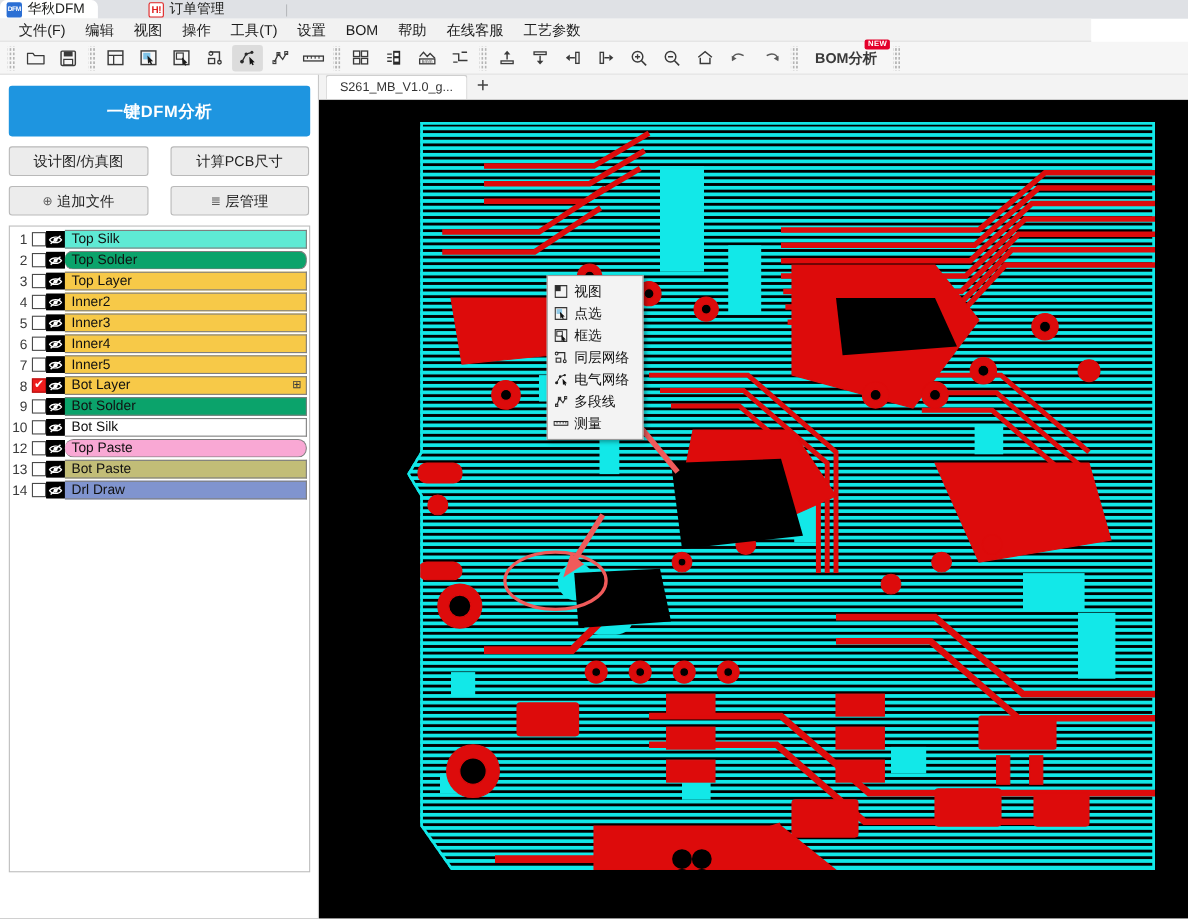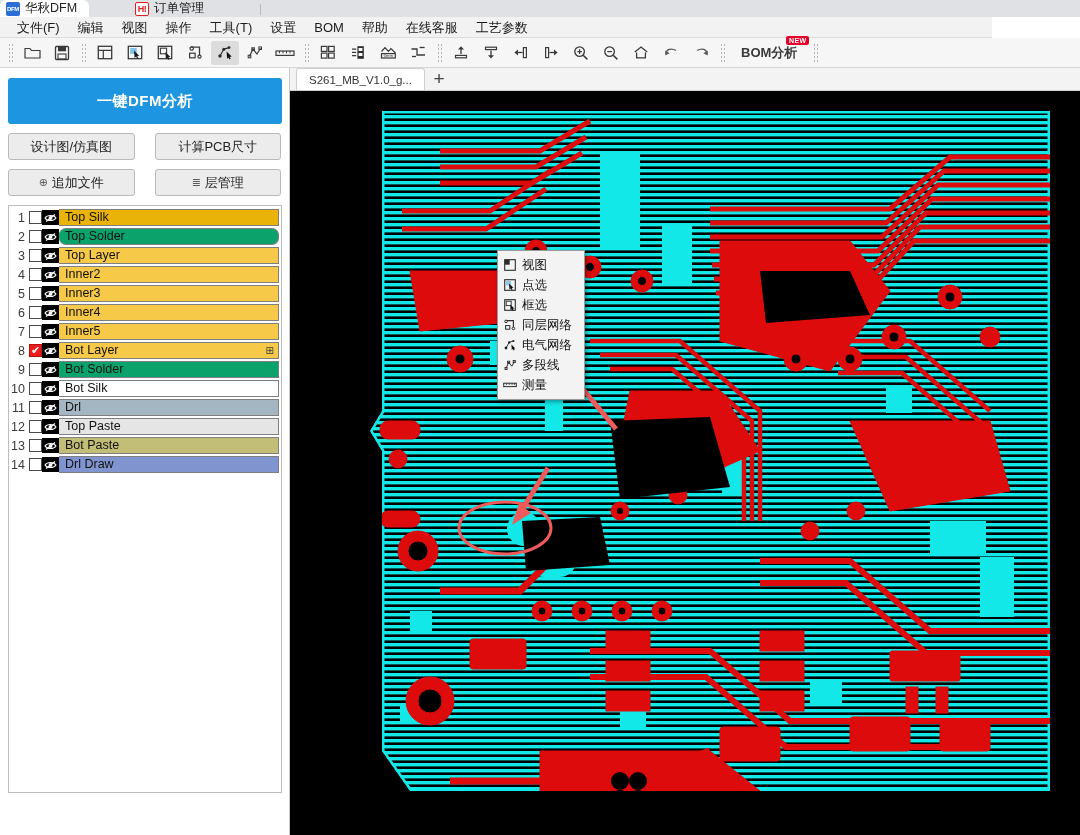--- a/index.html
+++ b/index.html
@@ -414,21 +414,21 @@
         <div class="lrow">
           <div class="lnum">1</div>
           <div class="lchk"></div>
           <div class="leye">
             <svg width="13" height="10" viewBox="0 0 13 10">
               <path d="M1 5 C3.2 1.6 9.8 1.6 12 5 C9.8 8.4 3.2 8.4 1 5 Z" fill="none" stroke="#ffffff" stroke-width="1.1"></path>
               <circle cx="6.5" cy="5" r="1.9" fill="#ffffff"></circle>
               <path d="M2 8.6 L11 1.4" stroke="#ffffff" stroke-width="1.3"></path>
             </svg>
           </div>
-          <div class="lname" style="background: #eab308;">
+          <div class="lname" style="background: #5eead4;">
             <span>Top Silk</span>
           </div>
         </div>
         <div class="lrow">
           <div class="lnum">2</div>
           <div class="lchk"></div>
           <div class="leye">
             <svg width="13" height="10" viewBox="0 0 13 10">
               <path d="M1 5 C3.2 1.6 9.8 1.6 12 5 C9.8 8.4 3.2 8.4 1 5 Z" fill="none" stroke="#ffffff" stroke-width="1.1"></path>
               <circle cx="6.5" cy="5" r="1.9" fill="#ffffff"></circle>
@@ -548,44 +548,30 @@
               <path d="M1 5 C3.2 1.6 9.8 1.6 12 5 C9.8 8.4 3.2 8.4 1 5 Z" fill="none" stroke="#ffffff" stroke-width="1.1"></path>
               <circle cx="6.5" cy="5" r="1.9" fill="#ffffff"></circle>
               <path d="M2 8.6 L11 1.4" stroke="#ffffff" stroke-width="1.3"></path>
             </svg>
           </div>
           <div class="lname" style="background: rgb(255, 255, 255);">
             <span>Bot Silk</span>
           </div>
         </div>
         <div class="lrow">
-          <div class="lnum">11</div>
-          <div class="lchk"></div>
-          <div class="leye">
-            <svg width="13" height="10" viewBox="0 0 13 10">
-              <path d="M1 5 C3.2 1.6 9.8 1.6 12 5 C9.8 8.4 3.2 8.4 1 5 Z" fill="none" stroke="#ffffff" stroke-width="1.1"></path>
-              <circle cx="6.5" cy="5" r="1.9" fill="#ffffff"></circle>
-              <path d="M2 8.6 L11 1.4" stroke="#ffffff" stroke-width="1.3"></path>
-            </svg>
-          </div>
-          <div class="lname" style="background: rgb(163, 182, 193);">
-            <span>Drl</span>
-          </div>
-        </div>
-        <div class="lrow">
           <div class="lnum">12</div>
           <div class="lchk"></div>
           <div class="leye">
             <svg width="13" height="10" viewBox="0 0 13 10">
               <path d="M1 5 C3.2 1.6 9.8 1.6 12 5 C9.8 8.4 3.2 8.4 1 5 Z" fill="none" stroke="#ffffff" stroke-width="1.1"></path>
               <circle cx="6.5" cy="5" r="1.9" fill="#ffffff"></circle>
               <path d="M2 8.6 L11 1.4" stroke="#ffffff" stroke-width="1.3"></path>
             </svg>
           </div>
-          <div class="lname" style="background: #e5e5e5;">
+          <div class="lname" style="background: #f9a8d4; border-radius: 8px;">
             <span>Top Paste</span>
           </div>
         </div>
         <div class="lrow">
           <div class="lnum">13</div>
           <div class="lchk"></div>
           <div class="leye">
             <svg width="13" height="10" viewBox="0 0 13 10">
               <path d="M1 5 C3.2 1.6 9.8 1.6 12 5 C9.8 8.4 3.2 8.4 1 5 Z" fill="none" stroke="#ffffff" stroke-width="1.1"></path>
               <circle cx="6.5" cy="5" r="1.9" fill="#ffffff"></circle>

